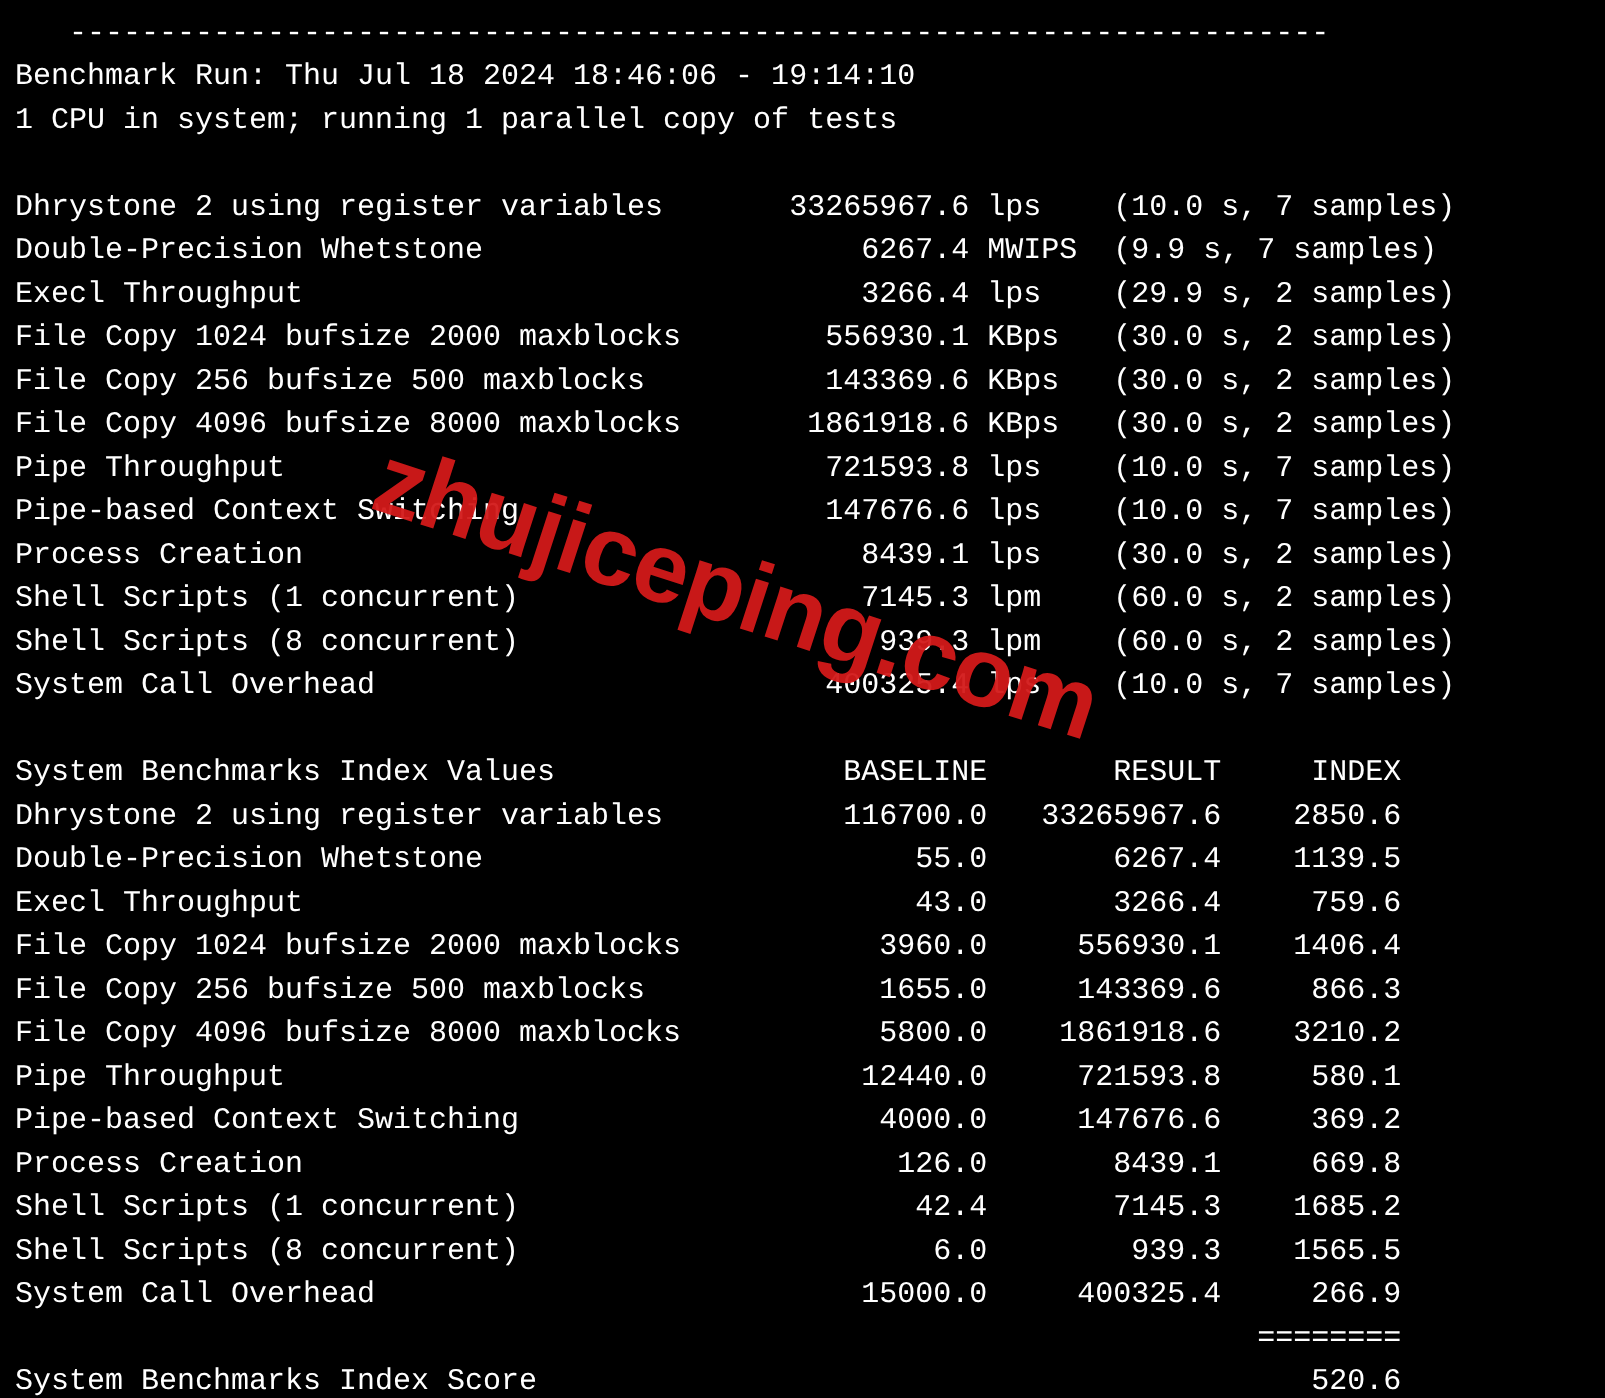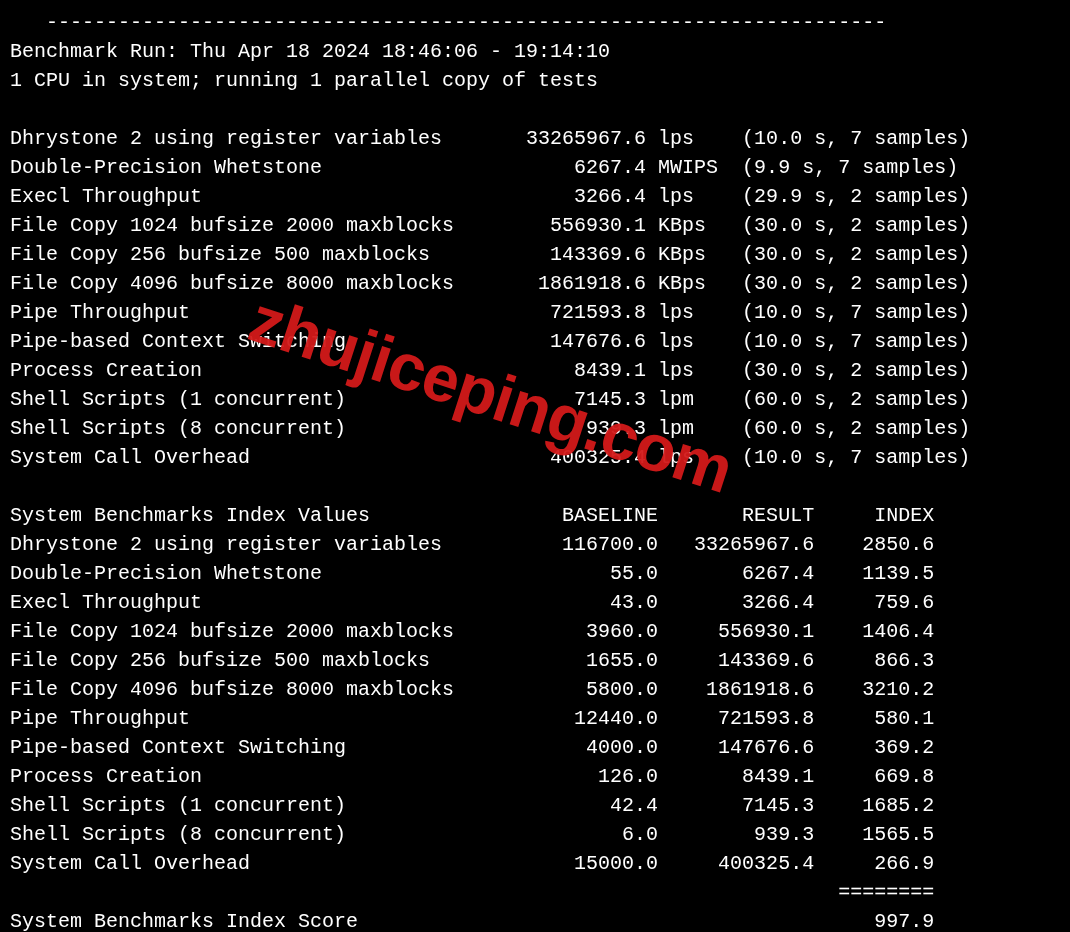--- a/index.html
+++ b/index.html
@@ -31,21 +31,21 @@
     top: 380px;
     left: 240px;
     opacity: 0.95;
     letter-spacing: -1px;
   }
 </style>
 </head>
 <body>
 
 <div class="terminal"><span>   ----------------------------------------------------------------------</span>
-<span>Benchmark Run: Thu Apr 18 2024 18:46:06 - 19:14:10</span>
+<span>Benchmark Run: Thu Jul 18 2024 18:46:06 - 19:14:10</span>
 <span>1 CPU in system; running 1 parallel copy of tests</span>
 
 <span>Dhrystone 2 using register variables       33265967.6 lps    (10.0 s, 7 samples)
 Double-Precision Whetstone                     6267.4 MWIPS  (9.9 s, 7 samples)
 Execl Throughput                               3266.4 lps    (29.9 s, 2 samples)
 File Copy 1024 bufsize 2000 maxblocks        556930.1 KBps   (30.0 s, 2 samples)
 File Copy 256 bufsize 500 maxblocks          143369.6 KBps   (30.0 s, 2 samples)
 File Copy 4096 bufsize 8000 maxblocks       1861918.6 KBps   (30.0 s, 2 samples)
 Pipe Throughput                              721593.8 lps    (10.0 s, 7 samples)
 Pipe-based Context Switching                 147676.6 lps    (10.0 s, 7 samples)
@@ -61,14 +61,14 @@
 File Copy 1024 bufsize 2000 maxblocks           3960.0     556930.1    1406.4
 File Copy 256 bufsize 500 maxblocks             1655.0     143369.6     866.3
 File Copy 4096 bufsize 8000 maxblocks           5800.0    1861918.6    3210.2
 Pipe Throughput                                12440.0     721593.8     580.1
 Pipe-based Context Switching                    4000.0     147676.6     369.2
 Process Creation                                 126.0       8439.1     669.8
 Shell Scripts (1 concurrent)                      42.4       7145.3    1685.2
 Shell Scripts (8 concurrent)                       6.0        939.3    1565.5
 System Call Overhead                           15000.0     400325.4     266.9</span>
 <span>                                                                     ========</span>
-<span>System Benchmarks Index Score                                           997.9</span>
+<span>System Benchmarks Index Score                                           520.6</span>
 <div class="watermark">zhujiceping.com</div></div>
 
 </body></html>

